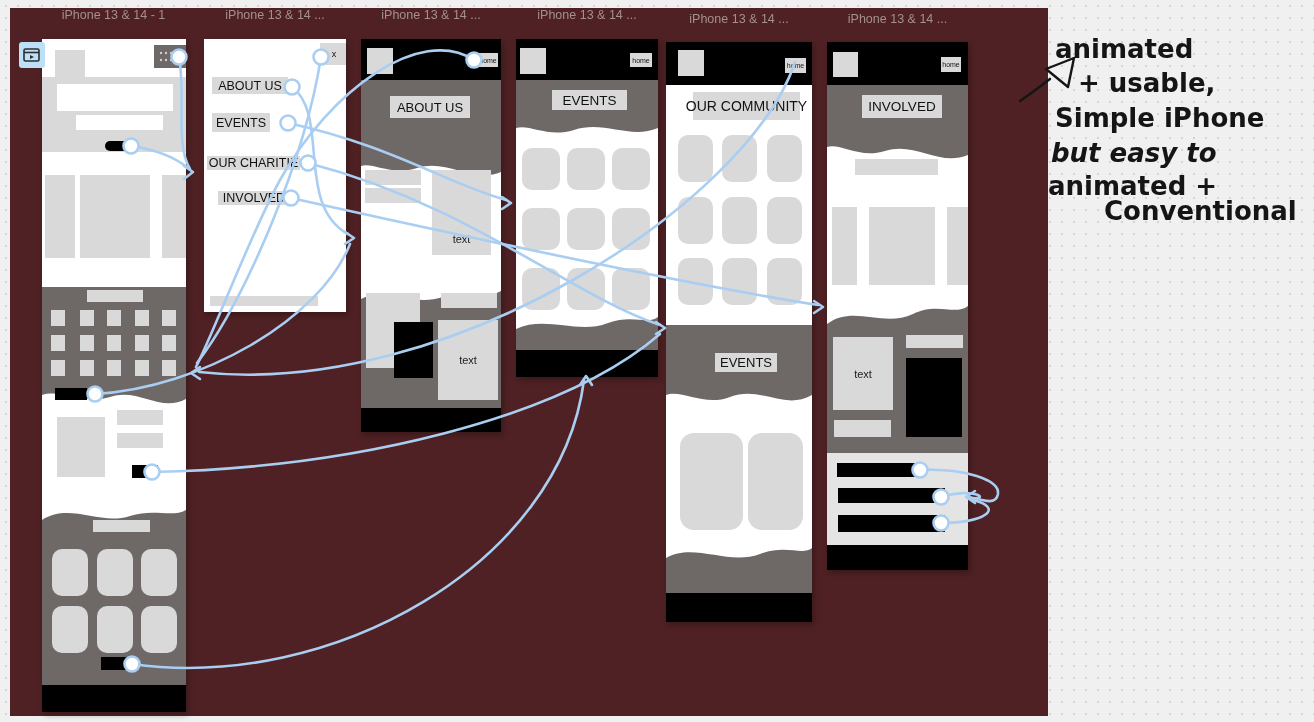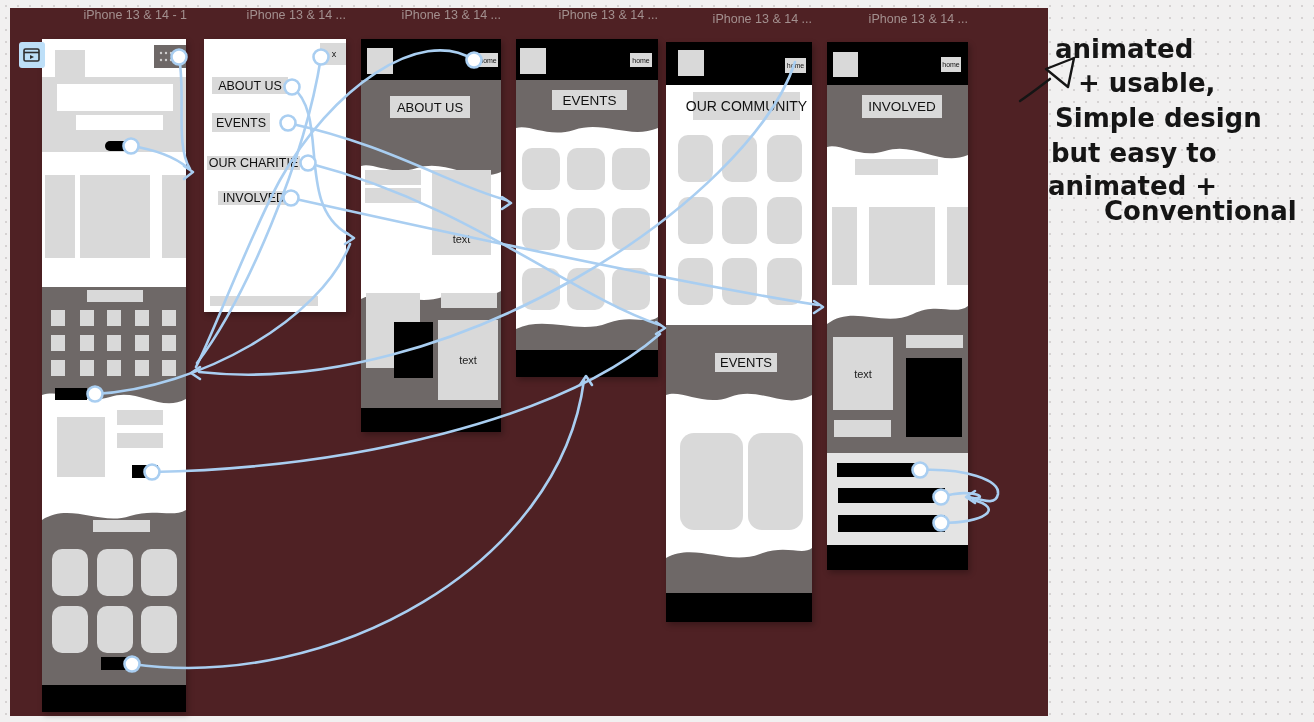--- a/index.html
+++ b/index.html
@@ -5,21 +5,21 @@
   html,body{margin:0;padding:0;}
   .stage{
     position:relative;width:1314px;height:722px;overflow:hidden;
     background-color:#F1F0F0;
     background-image:radial-gradient(#D5D2D2 1px, transparent 1.2px);
     background-size:12px 12px;
     font-family:"Liberation Sans",sans-serif;
   }
   .abs{position:absolute;}
   .canvas{position:absolute;left:10px;top:8px;width:1038px;height:708px;background:#4F2124;}
-  .frame-label{position:absolute;color:#A3908F;font-size:12.5px;text-align:right;white-space:nowrap;}
+  .frame-label{position:absolute;color:#A3908F;font-size:12.5px;text-align:center;white-space:nowrap;}
   .frame{position:absolute;background:#ffffff;overflow:hidden;box-shadow:2px 3px 6px rgba(0,0,0,.28);}
   .blk{background:#000;}
   .gray{background:#D9D9D9;}
   .dkgray{background:#6E6867;}
   .chip{background:#D9D9D9;color:#111;display:flex;align-items:center;justify-content:center;white-space:nowrap;}
   .wave{position:absolute;left:0;}
   .rounded{border-radius:10px;}
   .annotation{position:absolute;color:#151515;font-family:"DejaVu Sans",sans-serif;font-weight:700;}
   .annotation div{position:absolute;white-space:nowrap;font-size:26px;}
   svg.overlay{position:absolute;left:0;top:0;pointer-events:none;}
@@ -273,18 +273,18 @@
 
     <g fill="none" stroke="#151515" stroke-width="2.4" stroke-linecap="round" stroke-linejoin="round">
       <path d="M1020,101 C1032,93 1042,85 1050,79"></path>
       <path d="M1074,58 L1046,69 L1068,87 Z"></path>
     </g>
   </svg>
 
   <div class="annotation">
     <div style="left:1055px;top:34px;">animated</div>
     <div style="left:1078px;top:68px;text-align:right;">+ usable,</div>
-    <div style="left:1055px;top:103px;">Simple design</div>
-    <div style="left:1051px;top:138px;">but easy to</div>
+    <div style="left:1055px;top:103px;">Simple iPhone</div>
+    <div style="left:1051px;top:138px;font-style:italic;">but easy to</div>
     <div style="left:1048px;top:171px;">animated +</div>
     <div style="left:1104px;top:196px;">Conventional</div>
   </div>
 </div>
 
 </body></html>

